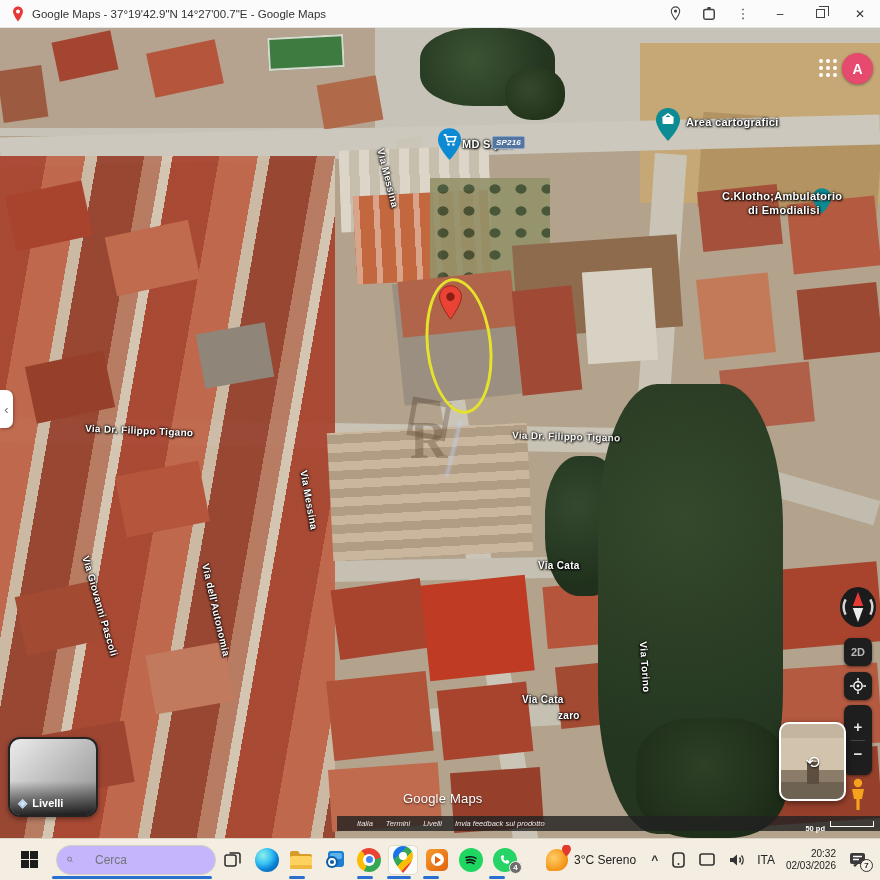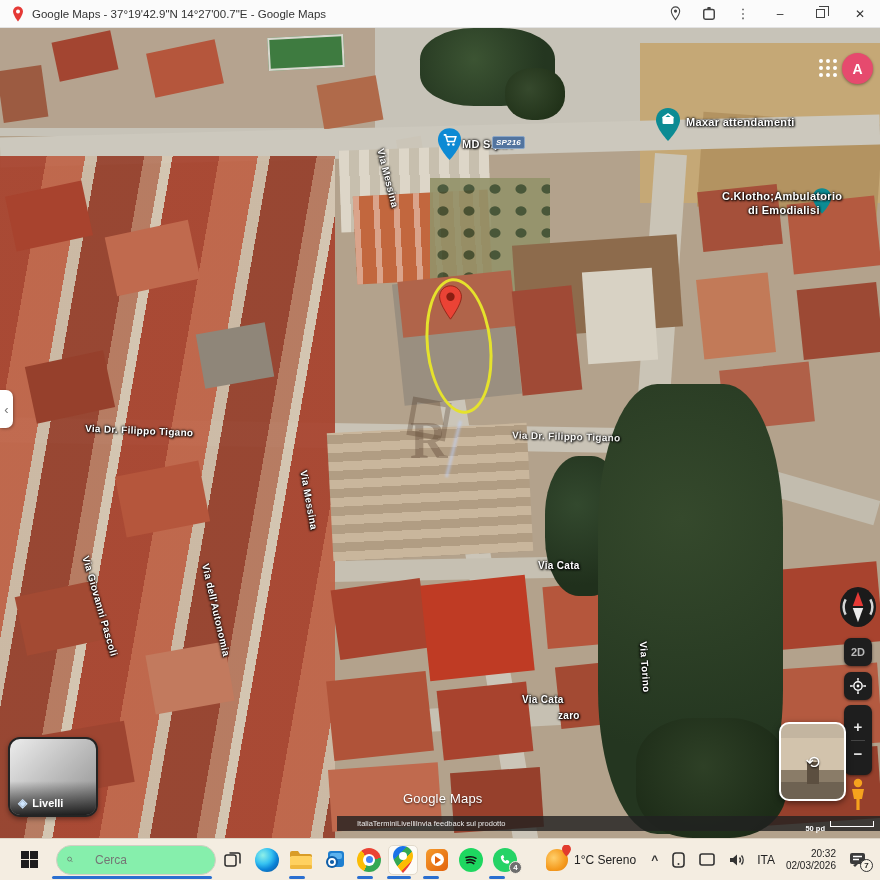--- a/index.html
+++ b/index.html
@@ -36,21 +36,21 @@
 
   .wm-logo { position:absolute; z-index:10; opacity:.55; }
   .wm-text { position:absolute; z-index:10; font-size:13px; font-weight:bold; letter-spacing:2.5px;
     color:rgba(55,32,18,.55); text-shadow:0 0 1px rgba(255,255,255,.2); white-space:nowrap; }
 
   .gm-logo { position:absolute; left:403px; top:763px; color:#fff; font-size:13px; letter-spacing:.2px;
     text-shadow:0 1px 2px rgba(0,0,0,.7); z-index:20; }
 
   .attrib { position:absolute; left:337px; top:788px; width:543px; height:15px; background:rgba(32,32,32,.8);
     display:flex; align-items:center; color:#fff; font-size:7.5px; z-index:21; padding:0 6px; }
-  .attrib .links { display:flex; margin-left:14px; color:#e8e8e8; }
+  .attrib .links { display:flex; gap:13px; margin-left:14px; color:#e8e8e8;font-style:italic; }
   .attrib .links span { cursor:pointer; }
   .scalebar { width:44px; height:6px; border-bottom:1.5px solid #fff; border-left:1.5px solid #fff;
     border-right:1.5px solid #fff; margin-left:5px; }
   .scale-txt { margin-left:auto; font-weight:bold;margin-top:9px; }
 
   
   .ctl-dark { position:absolute; background:#1e1e1e; border-radius:7px; display:flex; align-items:center;
     justify-content:center; z-index:22; box-shadow:0 1px 3px rgba(0,0,0,.5); }
   .twod { color:#b9b9b9; font-size:11px; font-weight:bold; }
   .zoompill { flex-direction:column; color:#e8e8e8; font-size:15px; font-weight:bold; }
@@ -84,21 +84,21 @@
 
   .flare { position:absolute; left:452px; top:392px; width:3px; height:58px; background:rgba(190,210,255,.55);
     filter:blur(1px); transform:rotate(14deg); z-index:10; }
 
   
   .taskbar { position:absolute; bottom:0; left:0; width:880px; height:42px; background:#f4ede1;
     border-top:1px solid #ddd5c7; display:flex; align-items:center; z-index:70; }
   .tb-item { width:30px; height:30px; margin:0 2px; display:flex; align-items:center; justify-content:center;
     position:relative; border-radius:5px; }
   .tb-item.active { background:#fdfbf6; border:1px solid #e2dacb; }
-  .search-pill { width:160px; height:30px; margin-left:10px; background:#86efac; border:1px solid #d5cfc4;
+  .search-pill { width:160px; height:30px; margin-left:10px; background:#c4b5fd; border:1px solid #d5cfc4;
     border-radius:16px; display:flex; align-items:center; padding:0 10px; gap:22px; }
   .search-pill input { border:none; outline:none; width:110px; font-size:12px; color:#555; background:transparent;
     font-family:"Liberation Sans",sans-serif; }
   .ind { position:absolute; bottom:1px; height:3px; background:#2a6fd0; border-radius:2px; }
   .circle-ic { width:24px; height:24px; border-radius:50%; }
   .tray { margin-left:auto; display:flex; align-items:center; height:100%; }
   .tray .txt { font-size:12px; color:#222; }
   .tray-ic { margin:0 7px; display:flex; align-items:center; justify-content:center; color:#333; }
   .timeblk { text-align:right; font-size:10px; color:#222; line-height:12px; margin:0 6px; }
   .badge { position:absolute; border-radius:50%; display:flex; align-items:center; justify-content:center;
@@ -234,21 +234,21 @@
     <div class="avatar">A</div>
 
     <span class="pin" style="left:655px;top:80px;">
       <svg width="26" height="33" viewBox="0 0 26 33">
           <path d="M13 0C6 0 1 5 1 12c0 8.5 12 21 12 21s12-12.5 12-21C25 5 20 0 13 0z" fill="#0c8b93"></path>
           <circle cx="13" cy="12" r="8.5" fill="#0c8b93"></circle>
           <rect x="7.5" y="9" width="11" height="7" rx="1" fill="#fff"></rect>
           <path d="M7.5 10l5.5-4 5.5 4" stroke="#fff" stroke-width="1.6" fill="none"></path>
         </svg>
     </span>
-    <span class="maplabel poilabel" style="left:686px;top:88px;">Maxar attendamenti</span>
+    <span class="maplabel poilabel" style="left:686px;top:88px;">Area cartografici</span>
 
     <span class="pin" style="left:437px;top:100px;">
       <svg width="25" height="32" viewBox="0 0 26 33">
           <path d="M13 0C6 0 1 5 1 12c0 8.5 12 21 12 21s12-12.5 12-21C25 5 20 0 13 0z" fill="#0d8ad4"></path>
           <circle cx="13" cy="12" r="8.5" fill="#0d8ad4"></circle>
           <path d="M7 7h2l2 7h7l1.6-5H10" stroke="#fff" stroke-width="1.6" fill="none"></path>
           <circle cx="12" cy="17" r="1.3" fill="#fff"></circle>
           <circle cx="17" cy="17" r="1.3" fill="#fff"></circle>
         </svg>
     </span>
@@ -430,21 +430,21 @@
     <div class="ind" style="left:357px;width:16px;"></div>
     <div class="ind" style="left:387px;width:24px;"></div>
     <div class="ind" style="left:423px;width:16px;"></div>
     <div class="ind" style="left:489px;width:16px;"></div>
 
     <div class="tray">
       <div class="weather">
         <div class="sunblob">
             <div class="minipin"></div>
           </div>
-        <span class="txt">1°C Sereno</span>
+        <span class="txt">3°C Sereno</span>
       </div>
       <span class="tray-ic" style="font-size:12px;font-weight:bold;">^</span>
       <span class="tray-ic">
         <svg width="13" height="16" viewBox="0 0 13 16">
             <rect x="1" y="1" width="11" height="14" rx="3" fill="none" stroke="#333" stroke-width="1.6"></rect>
             <circle cx="6.5" cy="12" r="1" fill="#333"></circle>
           </svg>
       </span>
       <span class="tray-ic">
         <svg width="16" height="13" viewBox="0 0 16 13">

